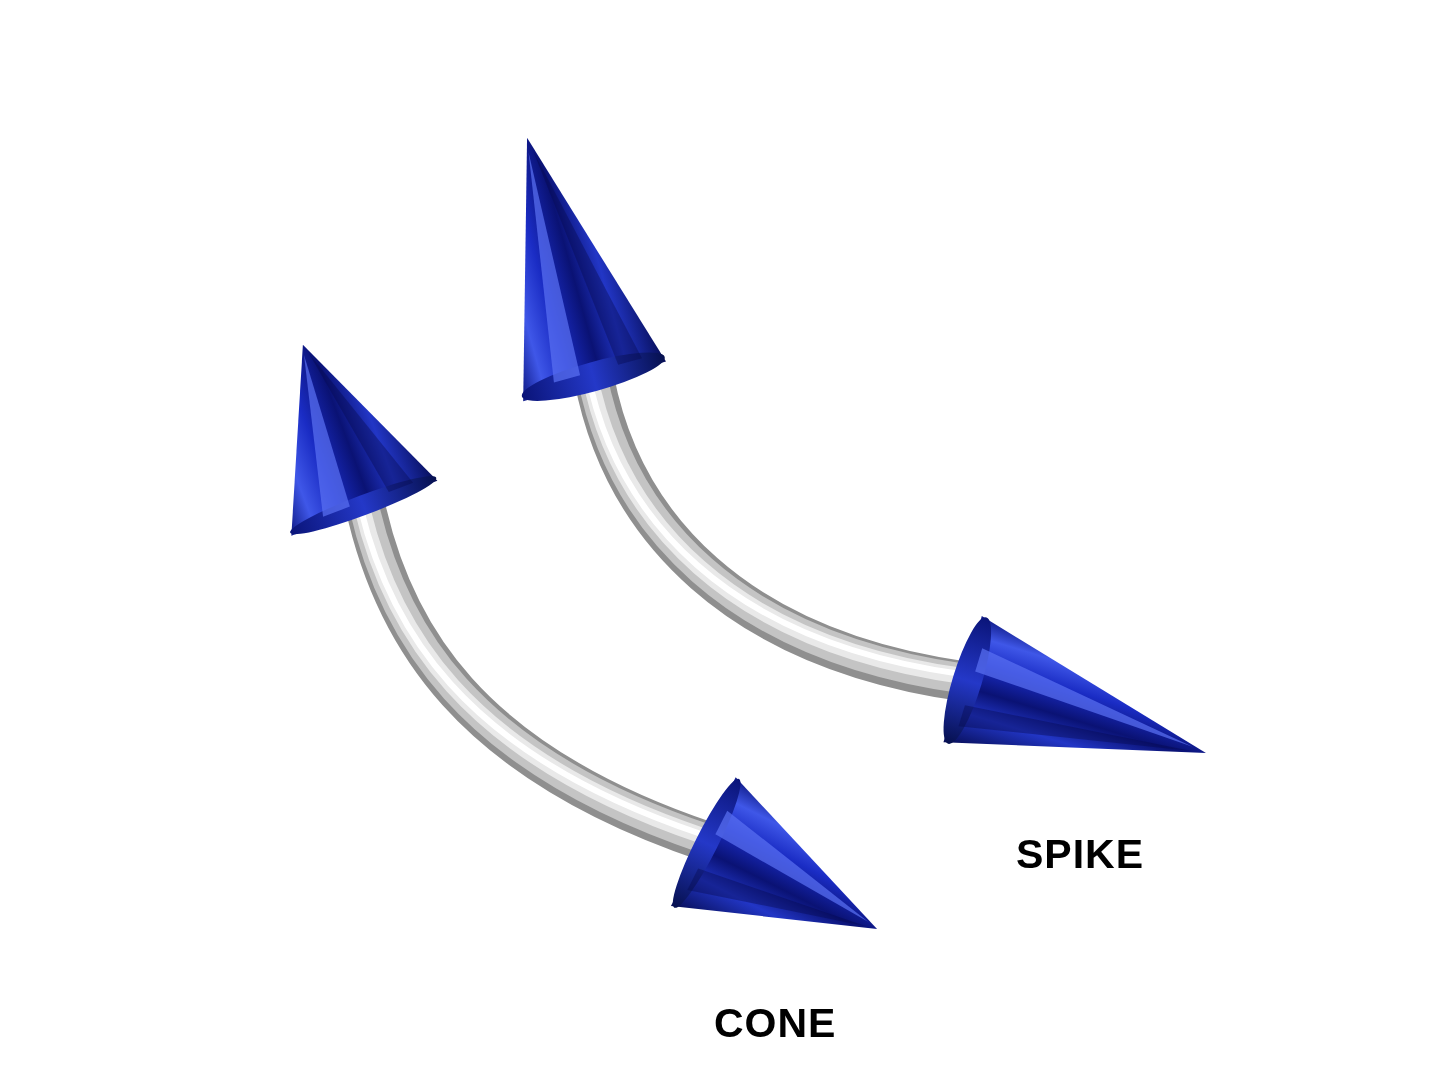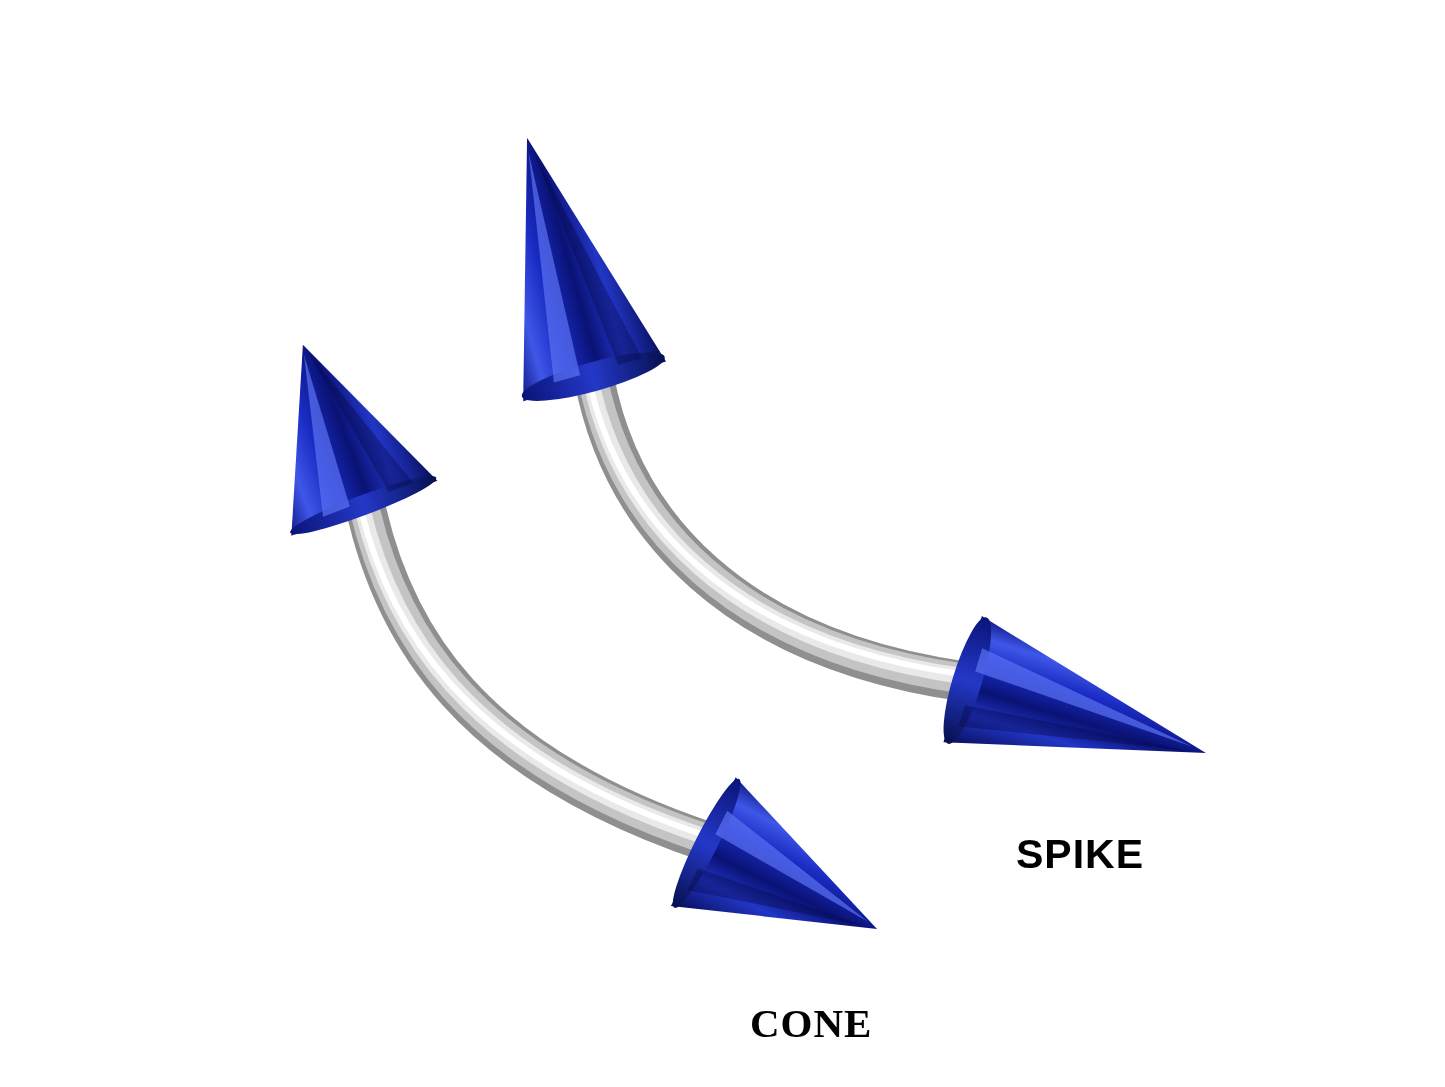--- a/index.html
+++ b/index.html
@@ -28,21 +28,21 @@
     font-family: "Liberation Sans", sans-serif;
     font-weight: 700;
     font-size: 41px;
     letter-spacing: 1px;
     color: #000000;
     line-height: 1;
     white-space: nowrap;
     user-select: none;
   }
   .label-spike { left: 1016px; top: 834px; }
-  .label-cone  { left: 750px;  top: 1003px; font-family: Liberation Serif, serif; }
+  .label-cone  { left: 714px;  top: 1003px; }
 </style>
 </head>
 <body>
 
 <div class="stage">
 
   <svg width="1445" height="1087" viewBox="0 0 1445 1087" xmlns="http://www.w3.org/2000/svg">
     <defs>
       <linearGradient id="coneGrad" x1="0" y1="0" x2="1" y2="0">
         <stop offset="0" stop-color="#0f1a86"></stop>

